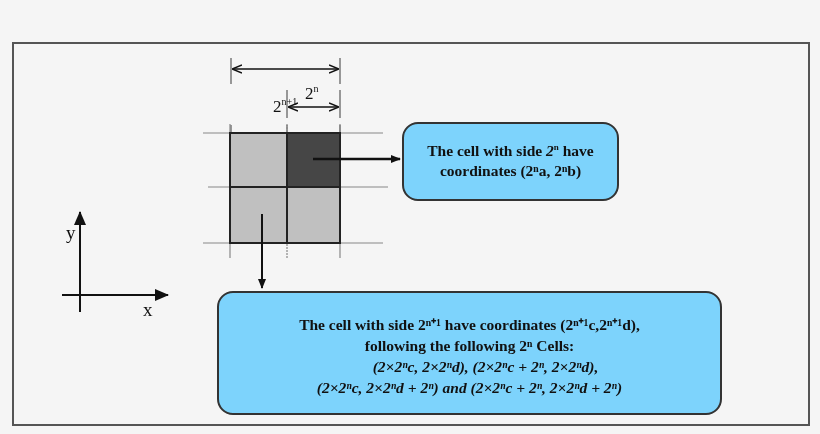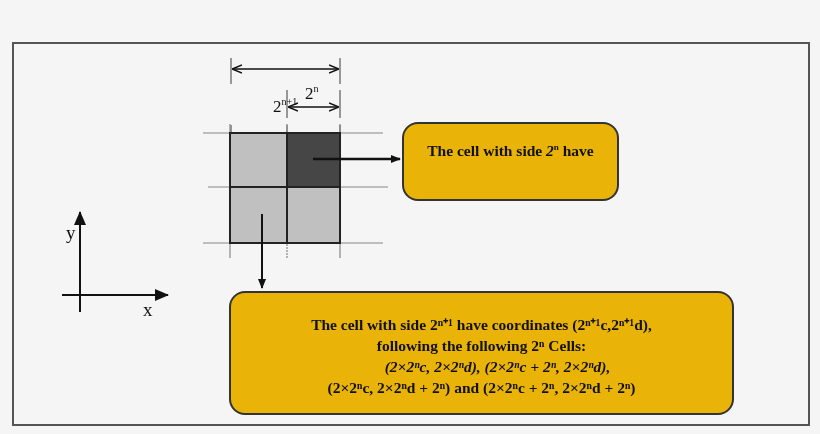--- a/index.html
+++ b/index.html
@@ -3,26 +3,26 @@
 <meta charset="utf-8">
 <style>
   html, body { margin: 0; padding: 0; }
   body { width: 820px; height: 434px; background: #f5f5f5; position: relative; overflow: hidden;
          font-family: "Liberation Serif", serif; color: #111; }
   #frame { position: absolute; left: 12px; top: 42px; width: 794px; height: 380px;
            border: 2px solid #555; box-sizing: content-box; }
   svg { position: absolute; left: 0; top: 0; }
   .lbl { position: absolute; font-size: 17px; line-height: 1; }
   .lbl sup { font-size: 10px; vertical-align: 7px; }
-  .callout { position: absolute; border: 2px solid #333; border-radius: 16px; background: #eab308;
+  .callout { position: absolute; border: 2px solid #333; border-radius: 16px; background: #7dd3fc;
              box-sizing: border-box; text-align: center; font-weight: bold; font-size: 15.5px; line-height: 20px; }
   .callout sup { font-size: 9px; vertical-align: 6px; line-height: 0; }
   .callout i { font-style: italic; }
   .box1 { left: 402px; top: 122px; width: 217px; height: 79px; padding-top: 17px; }
-  .box2 { left: 229px; top: 291px; width: 505px; height: 124px; padding-top: 21px; line-height: 21px; }
+  .box2 { left: 217px; top: 291px; width: 505px; height: 124px; padding-top: 21px; line-height: 21px; }
 </style>
 </head>
 <body>
 
 <div id="frame"></div>
 
 <svg width="820" height="434">
   <defs>
     <marker id="ah" markerWidth="10" markerHeight="10" refX="9" refY="5" orient="auto" markerUnits="userSpaceOnUse">
       <path d="M0,1 L10,5 L0,9 z" fill="#111"></path>
@@ -80,20 +80,21 @@
 </svg>
 
 <div class="lbl" style="left:273px; top:50px;margin-top:47px;"><span>2</span><sup>n+1</sup></div>
 <div class="lbl" style="left:305px; top:84px;"><span>2</span><sup>n</sup></div>
 
 <div class="lbl" style="left:66px; top:223px; font-size:19px;">y</div>
 <div class="lbl" style="left:143px; top:300px; font-size:19px;">x</div>
 
 <div class="callout box1">
   <div><span>The cell with side </span><i><span>2</span></i><sup>n</sup><span> have</span></div>
+  <div>coordinates  (2ⁿa, 2ⁿb)</div>
 </div>
 
 <div class="callout box2">
   <div>The cell with side 2ⁿ⁺¹ have coordinates  (2ⁿ⁺¹c,2ⁿ⁺¹d),</div>
   <div>following the following 2ⁿ Cells:</div>
   <div style="font-style:italic;padding-left:32px;">(2×2ⁿc, 2×2ⁿd), (2×2ⁿc + 2ⁿ, 2×2ⁿd),</div>
-  <div style="">(2×2ⁿc, 2×2ⁿd + 2ⁿ) and (2×2ⁿc + 2ⁿ, 2×2ⁿd + 2ⁿ)</div>
+  <div style="font-style:italic;">(2×2ⁿc, 2×2ⁿd + 2ⁿ) and (2×2ⁿc + 2ⁿ, 2×2ⁿd + 2ⁿ)</div>
 </div>
 
 </body></html>

